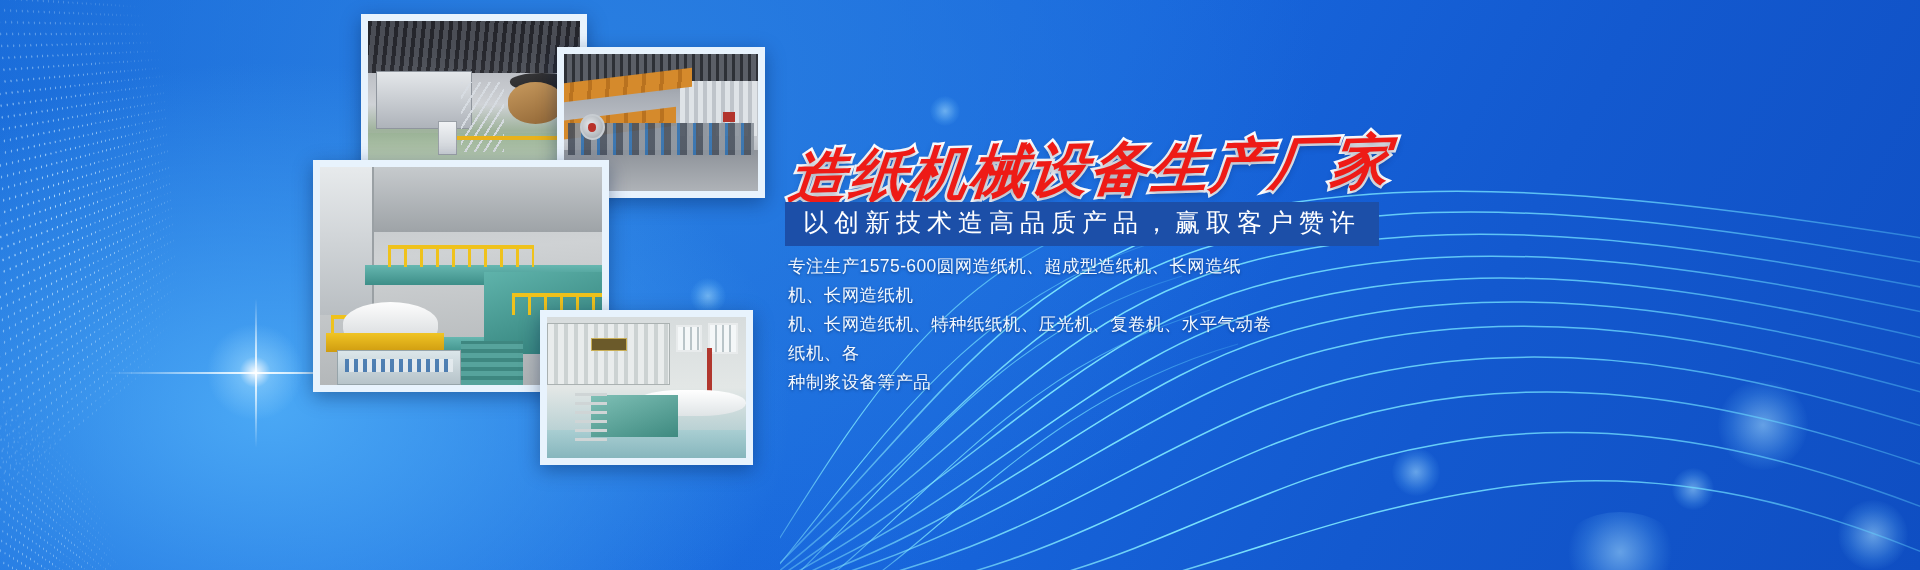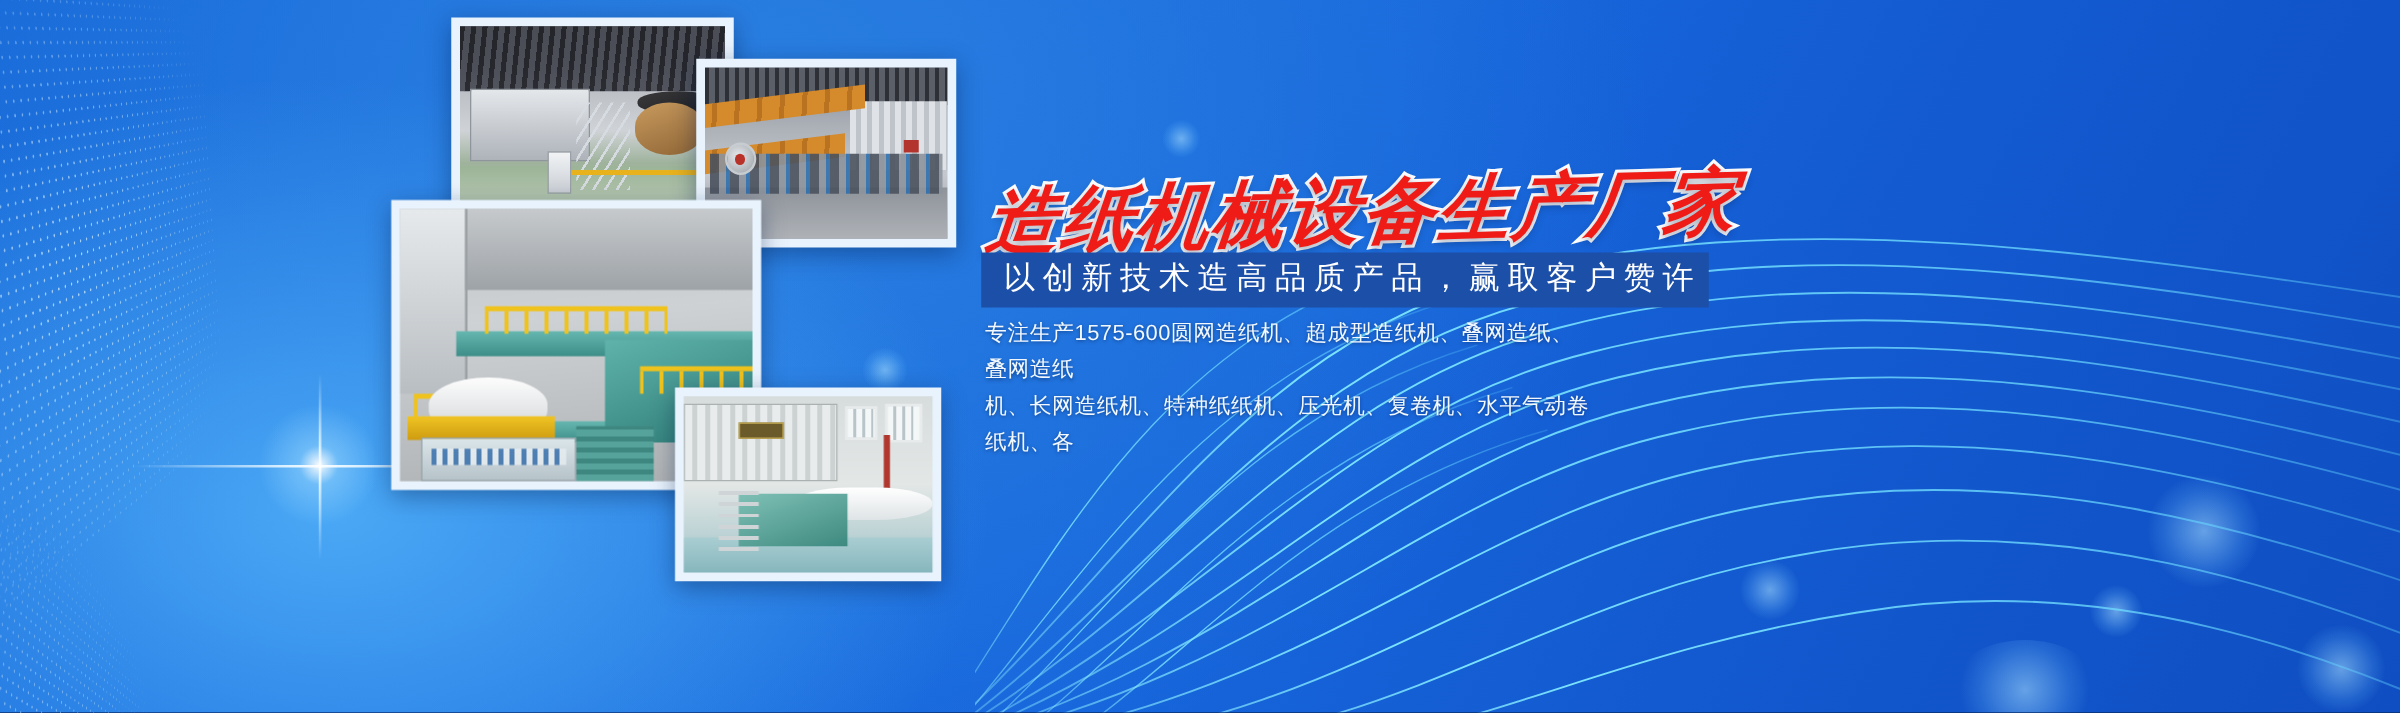--- a/index.html
+++ b/index.html
@@ -182,21 +182,21 @@
     transform:skewX(-7deg) rotate(-1.6deg);
     -webkit-text-stroke:5px #ffffff;
     paint-order:stroke fill;
     text-shadow:0 3px 7px rgba(2,24,62,.38);
     font-family:"Liberation Serif","DejaVu Serif",serif;
   }
 
   .subtitle-band{
     position:absolute; left:0px; top:202px;
     background:#1c4fa8;
-    padding:7px 6px 9px 18px;
+    padding:7px 18px 9px 18px;
     text-align:center;
   }
   .subtitle{
     font-size:25px; line-height:1.1;
     color:#ffffff;
     letter-spacing:6px;
     white-space:nowrap;
   }
 
   .desc{
@@ -321,18 +321,19 @@
 
   <div class="text-block">
 
     <div class="headline">造纸机械设备生产厂家</div>
 
     <div class="subtitle-band">
       <div class="subtitle">以创新技术造高品质产品，赢取客户赞许</div>
     </div>
 
     <div class="desc">
-      <div>专注生产1575-600圆网造纸机、超成型造纸机、叠网造纸、叠网造纸</div>
+      <div>专注生产1575-600圆网造纸机、超成型造纸机、长网造纸机、长网造纸机</div>
       <div>机、长网造纸机、特种纸纸机、压光机、复卷机、水平气动卷纸机、各</div>
+      <div>种制浆设备等产品</div>
     </div>
 
   </div>
 </div>
 
 </body></html>

